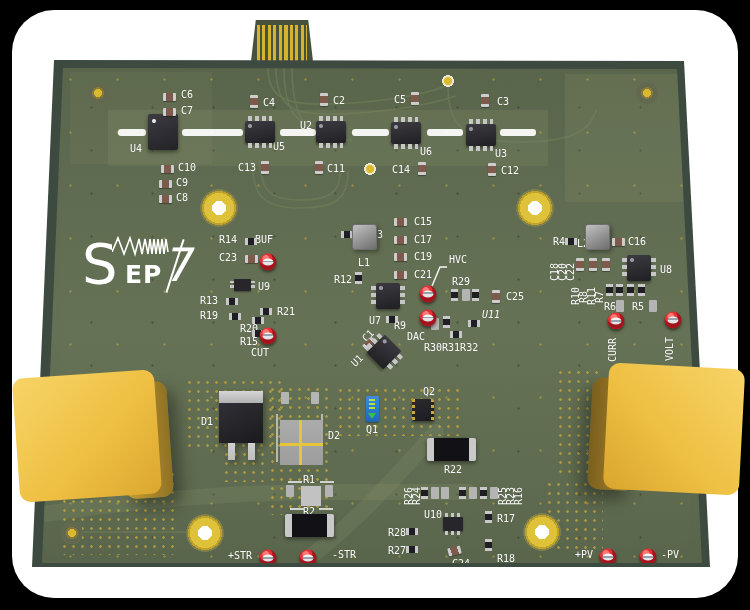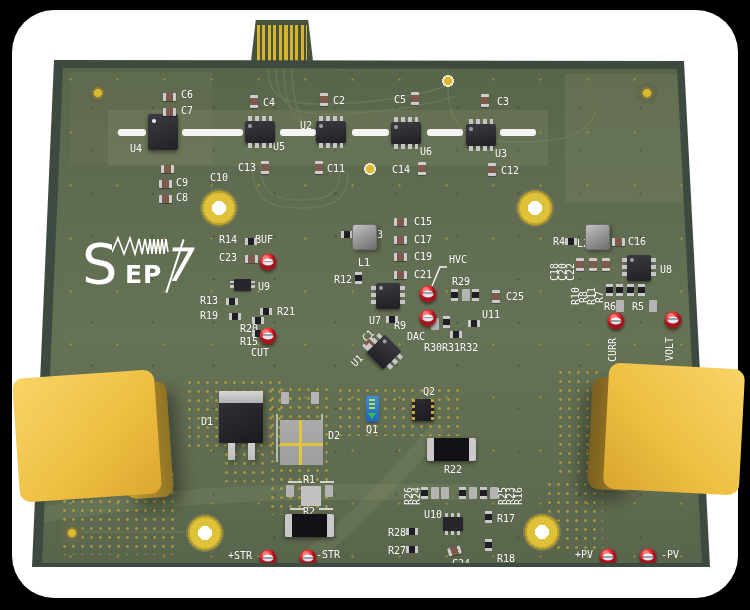--- a/index.html
+++ b/index.html
@@ -182,21 +182,21 @@
         <div class="logo-slash"></div>
         <svg class="logo-spring" width="66" height="26" viewBox="0 0 66 26">
           <polyline points="0,18 6,4 12,20 18,4 23,20 27,5 30,20 33,5 36,20 38,5 40,20 42,5 44,20 46,5 48,20 50,5 52,20 54,5 56,18" fill="none" stroke="#fff" stroke-width="1.6"></polyline>
         </svg>
       </div>
 
       <div id="labels-layer">
           <div class="lbl" style="left: 181px; top: 89px;">C6</div>
           <div class="lbl" style="left: 181px; top: 105px; text-align: right;">C7</div>
           <div class="lbl" style="left: 130px; top: 143px;">U4</div>
-          <div class="lbl" style="left: 178px; top: 172px; margin-left: 32px;">C10</div>
+          <div class="lbl" style="left: 178px; top: 162px;">C10</div>
           <div class="lbl" style="left: 176px; top: 177px;">C9</div>
           <div class="lbl" style="left: 176px; top: 192px;">C8</div>
           <div class="lbl" style="left: 263px; top: 97px;">C4</div>
           <div class="lbl" style="left: 273px; top: 141px;">U5</div>
           <div class="lbl" style="left: 238px; top: 162px;">C13</div>
           <div class="lbl" style="left: 333px; top: 95px;">C2</div>
           <div class="lbl" style="left: 300px; top: 120px;">U2</div>
           <div class="lbl" style="left: 327px; top: 163px;">C11</div>
           <div class="lbl" style="left: 394px; top: 94px;">C5</div>
           <div class="lbl" style="left: 420px; top: 146px;">U6</div>
@@ -219,21 +219,21 @@
           <div class="lbl" style="left: 414px; top: 216px;">C15</div>
           <div class="lbl" style="left: 414px; top: 234px;">C17</div>
           <div class="lbl" style="left: 414px; top: 251px;">C19</div>
           <div class="lbl" style="left: 414px; top: 269px;">C21</div>
           <div class="lbl" style="left: 334px; top: 274px;">R12</div>
           <div class="lbl" style="left: 369px; top: 315px;">U7</div>
           <div class="lbl" style="left: 394px; top: 320px;">R9</div>
           <div class="lbl" style="left: 449px; top: 254px;">HVC</div>
           <div class="lbl" style="left: 452px; top: 276px;">R29</div>
           <div class="lbl" style="left: 506px; top: 291px;">C25</div>
-          <div class="lbl" style="left: 482px; top: 309px;">U11</div>
+          <div class="lbl" style="left: 482px; top: 309px; font-style: italic;">U11</div>
           <div class="lbl" style="left: 407px; top: 331px; text-align: center;">DAC</div>
           <div class="lbl" style="left: 424px; top: 342px;">R30R31R32</div>
           <div class="lbl" style="left: 553px; top: 236px;">R4</div>
           <div class="lbl" style="left: 577px; top: 238px;">L2</div>
           <div class="lbl" style="left: 628px; top: 236px;">C16</div>
           <div class="lbl" style="left: 549px; top: 281px; transform: rotate(-90deg);">C18</div>
           <div class="lbl" style="left: 557px; top: 281px; transform: rotate(-90deg);">C20</div>
           <div class="lbl" style="left: 565px; top: 281px; transform: rotate(-90deg);">C22</div>
           <div class="lbl" style="left: 660px; top: 264px;">U8</div>
           <div class="lbl" style="left: 570px; top: 305px; transform: rotate(-90deg);">R10</div>
@@ -247,21 +247,21 @@
           <div class="lbl" style="left: 360px; top: 336px; transform: rotate(-45deg);">C1</div>
           <div class="lbl" style="left: 349px; top: 361px; transform: rotate(-45deg);">U1</div>
           <div class="lbl" style="left: 201px; top: 416px;">D1</div>
           <div class="lbl" style="left: 328px; top: 430px;">D2</div>
           <div class="lbl" style="left: 366px; top: 424px;">Q1</div>
           <div class="lbl" style="left: 423px; top: 386px;">Q2</div>
           <div class="lbl" style="left: 444px; top: 464px;">R22</div>
           <div class="lbl" style="left: 303px; top: 474px;">R1</div>
           <div class="lbl" style="left: 303px; top: 506px;">R2</div>
           <div class="lbl" style="left: 228px; top: 550px;">+STR</div>
-          <div class="lbl" style="left: 316px; top: 549px;">-STR</div>
+          <div class="lbl" style="left: 316px; top: 549px; padding-left: 16px;">-STR</div>
           <div class="lbl" style="left: 403px; top: 505px; transform: rotate(-90deg);">R26</div>
           <div class="lbl" style="left: 411px; top: 505px; transform: rotate(-90deg);">R24</div>
           <div class="lbl" style="left: 497px; top: 505px; transform: rotate(-90deg);">R25</div>
           <div class="lbl" style="left: 505px; top: 505px; transform: rotate(-90deg);">R23</div>
           <div class="lbl" style="left: 513px; top: 505px; transform: rotate(-90deg);">R16</div>
           <div class="lbl" style="left: 424px; top: 509px;">U10</div>
           <div class="lbl" style="left: 388px; top: 527px;">R28</div>
           <div class="lbl" style="left: 388px; top: 545px;">R27</div>
           <div class="lbl" style="left: 452px; top: 558px;">C24</div>
           <div class="lbl" style="left: 497px; top: 513px;">R17</div>

